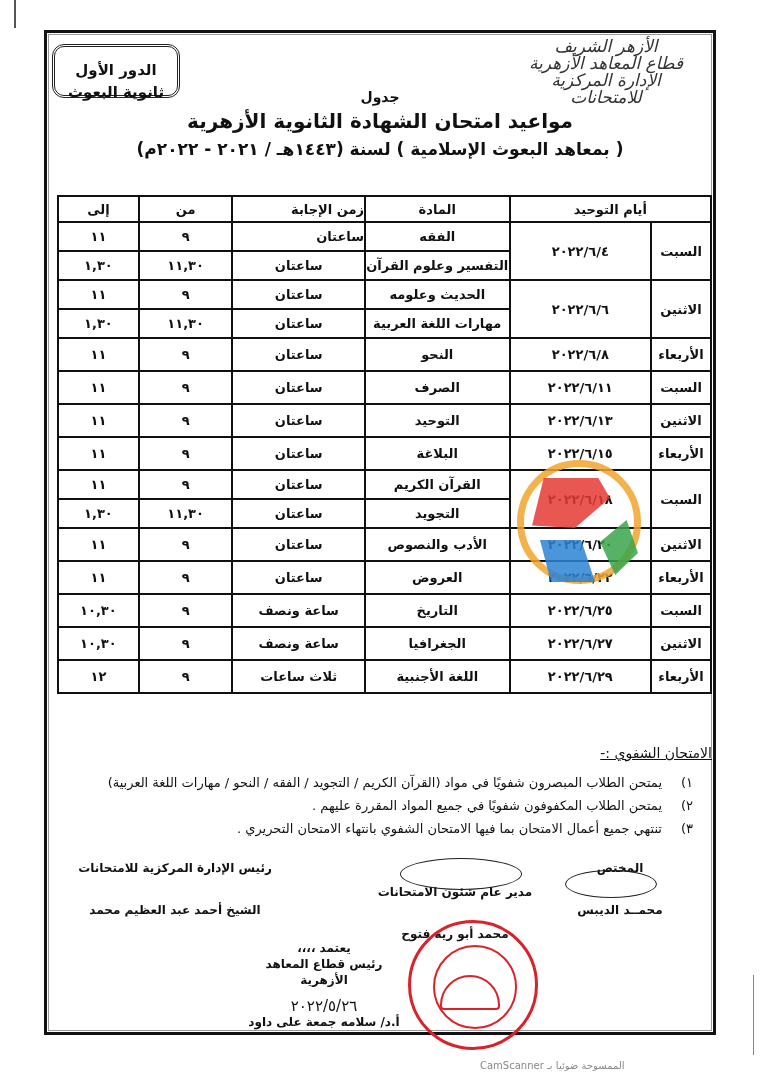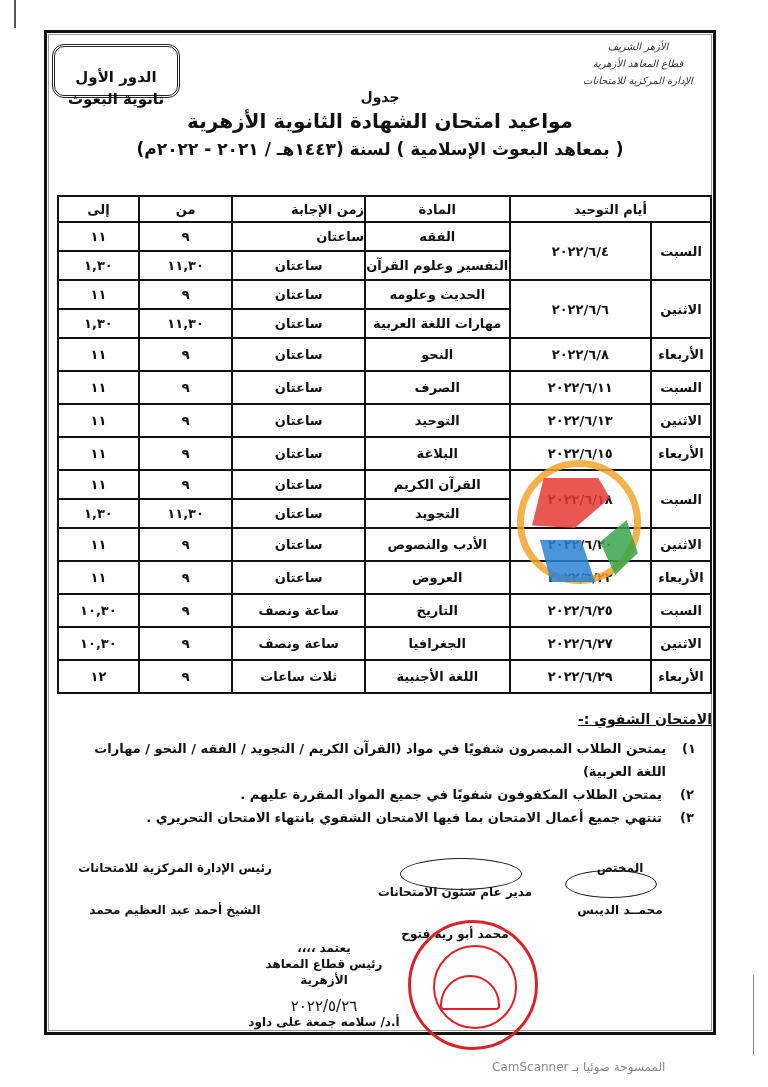--- a/index.html
+++ b/index.html
@@ -13,26 +13,26 @@
     position:absolute; left:44px; top:30px; width:672px; height:1005px;
     border:3px solid #111; box-sizing:border-box;
   }
   .frame-inner {
     position:absolute; left:48px; top:34px; width:664px; height:997px;
     border:1px solid #999; box-sizing:border-box;
   }
   .round-box {
     position:absolute; left:52px; top:44px; width:128px; height:54px;
     border:3px double #222; border-radius:12px; box-sizing:border-box;
-    direction:rtl; text-align:center; font-size:15px; font-weight:bold; line-height:22px; padding-top:19px;
+    direction:rtl; text-align:center; font-size:15px; font-weight:bold; line-height:22px; padding-top:12px;
     font-family:"DejaVu Sans", sans-serif;
   }
   .letterhead {
-    position:absolute; left:548px; top:38px; width:180px; direction:rtl; text-align:center;
-    font-family:"DejaVu Serif", serif; font-size:10px; line-height:17px; color:#333; font-style:italic;
+    position:absolute; left:516px; top:38px; width:180px; direction:rtl; text-align:center;
+    font-family:"DejaVu Serif", serif; font-size:17px; line-height:17px; color:#333; font-style:italic;
   }
   .title-block { position:absolute; left:100px; top:88px; width:560px; direction:rtl; text-align:center; }
   .t1 { font-size:14px; font-weight:bold; line-height:18px; }
   .t2 { font-size:20px; font-weight:bold; line-height:30px; }
   .t3 { font-size:17px; font-weight:bold; line-height:26px; }
 
   table.sched {
     position:absolute; left:57px; top:195px; width:655px;
     border-collapse:collapse; direction:rtl;
     font-weight:bold; font-size:13px; text-align:center;
@@ -42,21 +42,21 @@
   }
   table.sched th { height:26px; font-size:13px; }
   table.sched tr.single td { height:33px; }
   .c-day { width:60px; }
   .c-date { width:142px; }
   .c-subj { width:145px; }
   .c-dur { width:133px;text-align:right; }
   .c-from { width:94px; }
   .c-to { width:81px;border-radius:11px; }
 
-  .oral { position:absolute; left:60px; top:711px; width:652px; direction:rtl; font-weight:bold; font-size:13px; }
+  .oral { position:absolute; left:60px; top:745px; width:652px; direction:rtl; font-weight:normal; font-size:13px; }
   .oral-title { text-decoration:underline; font-size:14px; margin-bottom:10px; }
   .oral-item { display:flex; line-height:23px; }
   .oral-num { width:50px; text-align:center; }
 
   .sig { position:absolute; direction:rtl; text-align:center; font-weight:bold; font-size:12px; }
   .sig .role { line-height:16px; }
   .sig .name { line-height:16px; margin-top:26px; }
   .scribble { position:absolute; border:1.5px solid #222; border-radius:50%; }
 
   .stamp {
@@ -74,21 +74,21 @@
   .watermark {
     position:absolute; left:517px; top:460px; width:124px; height:124px; border-radius:50%;
     border:7px solid #f2a52d; box-sizing:border-box; opacity:0.85;
   }
   .wm-red { position:absolute; left:532px; top:478px; width:78px; height:50px; background:#e53935; opacity:0.85;
     clip-path:polygon(15% 0,85% 0,100% 40%,55% 100%,0 95%); }
   .wm-green { position:absolute; left:600px; top:520px; width:38px; height:55px; background:#3aa54a; opacity:0.85;
     clip-path:polygon(70% 0,100% 60%,40% 100%,0 40%); }
   .wm-blue { position:absolute; left:540px; top:540px; width:55px; height:42px; background:#2b83d4; opacity:0.85;
     clip-path:polygon(0 0,75% 0,100% 100%,20% 100%); }
-  .footer { position:absolute; left:480px; top:1060px; font-size:12px; color:#888; direction:rtl;margin-left:12px; }
+  .footer { position:absolute; left:480px; top:1060px; font-size:10px; color:#888; direction:rtl; }
 </style>
 </head>
 <body>
 
 <div class="side-line"></div>
 <div class="side-line-r"></div>
 
 <div class="frame"></div>
 <div class="frame-inner"></div>
 

